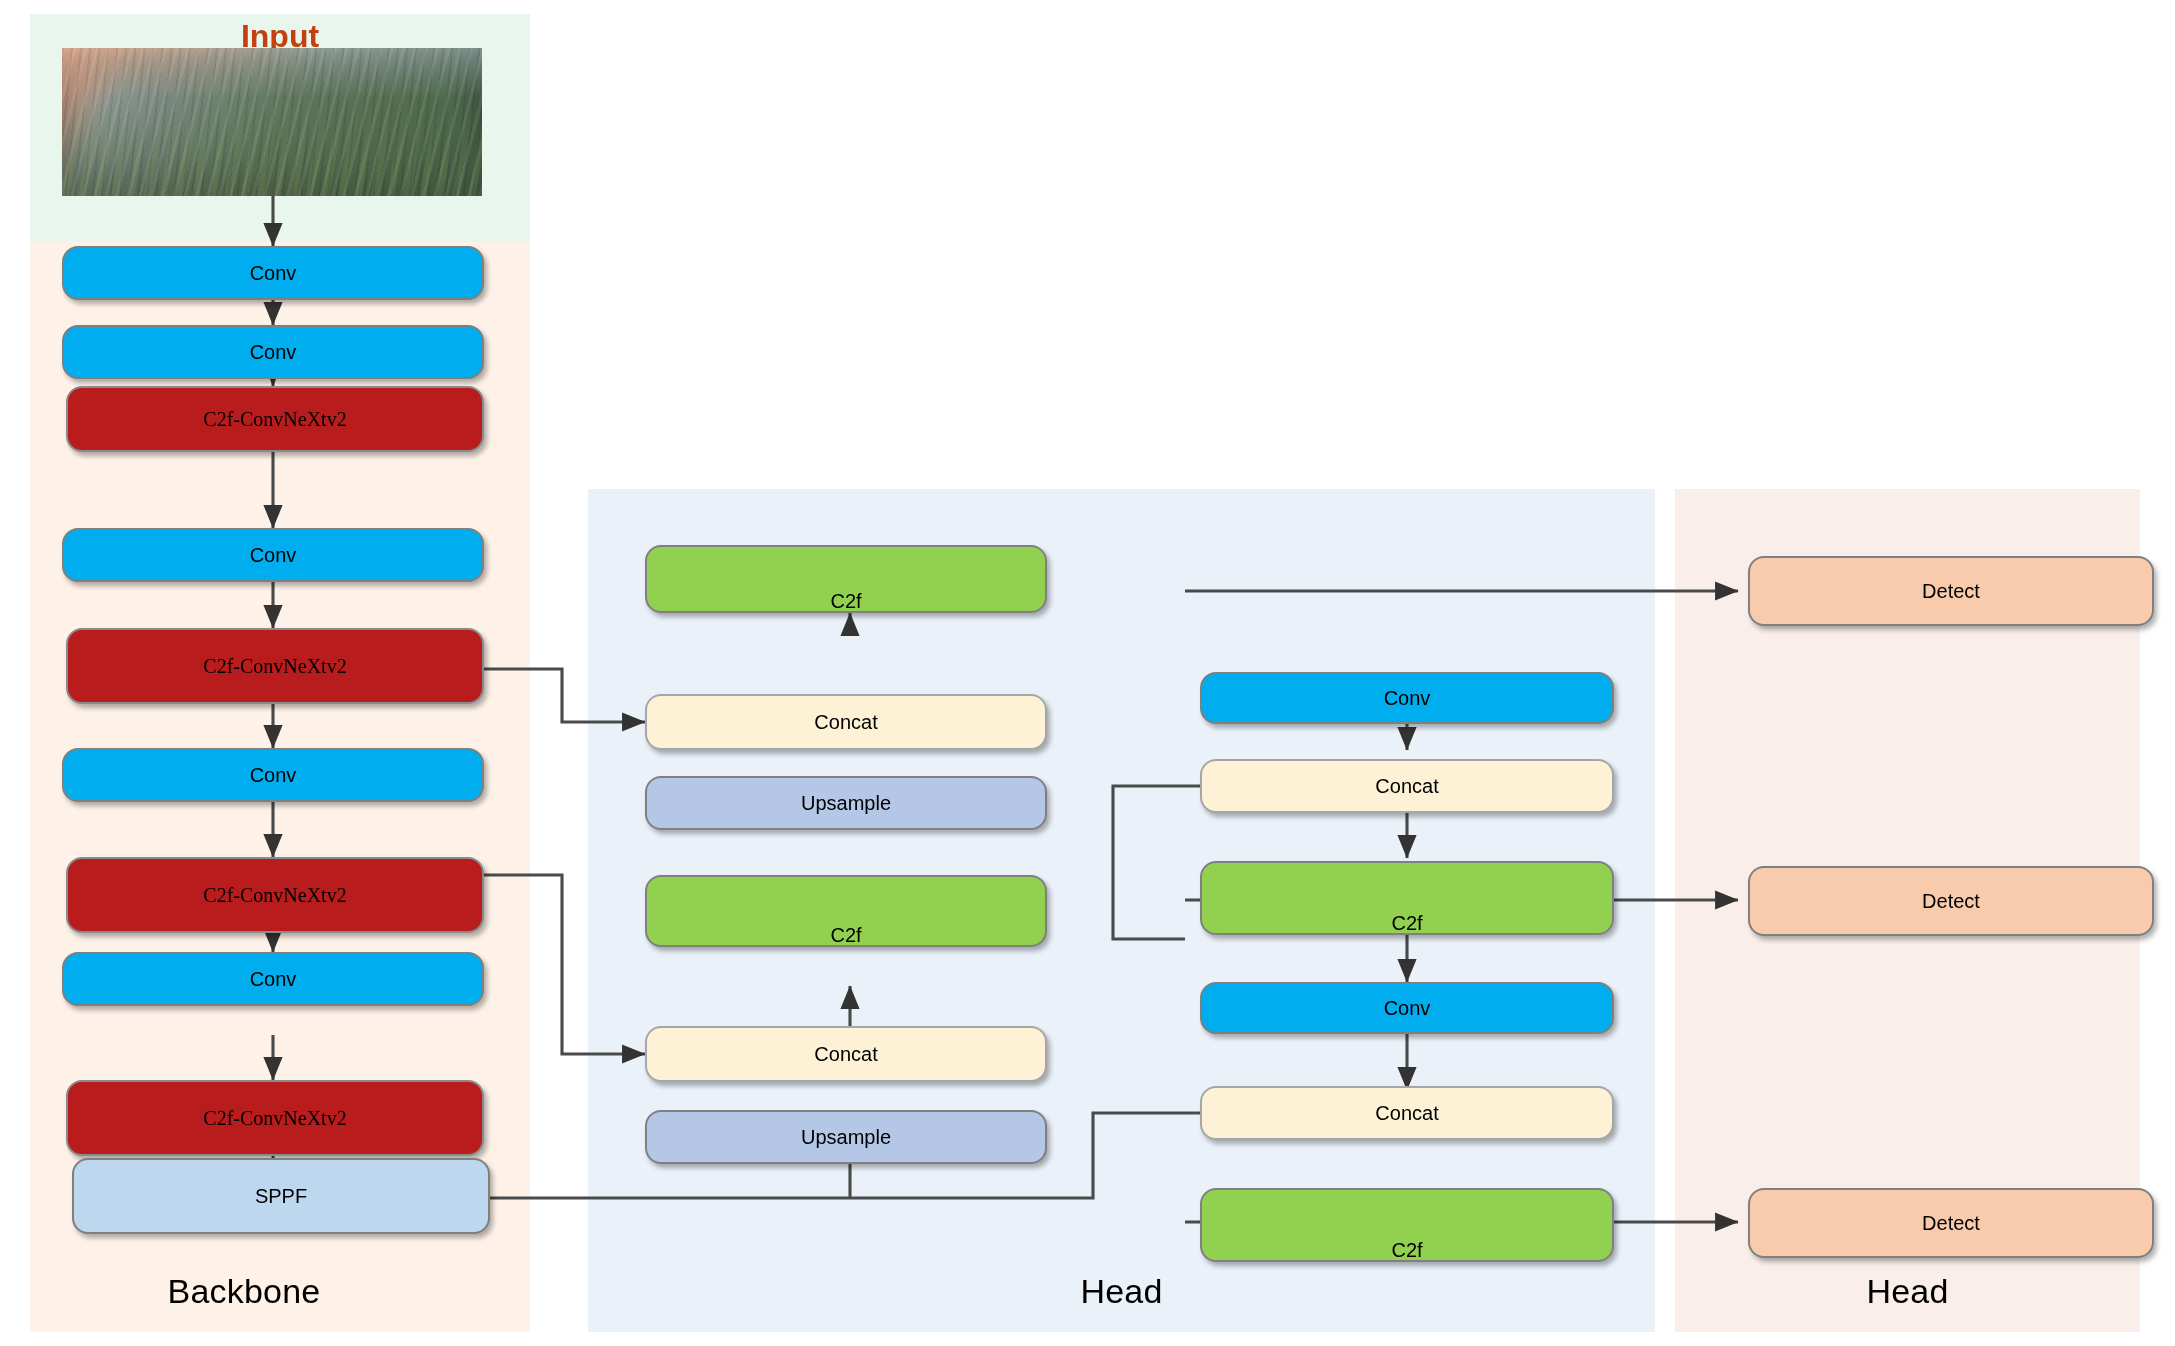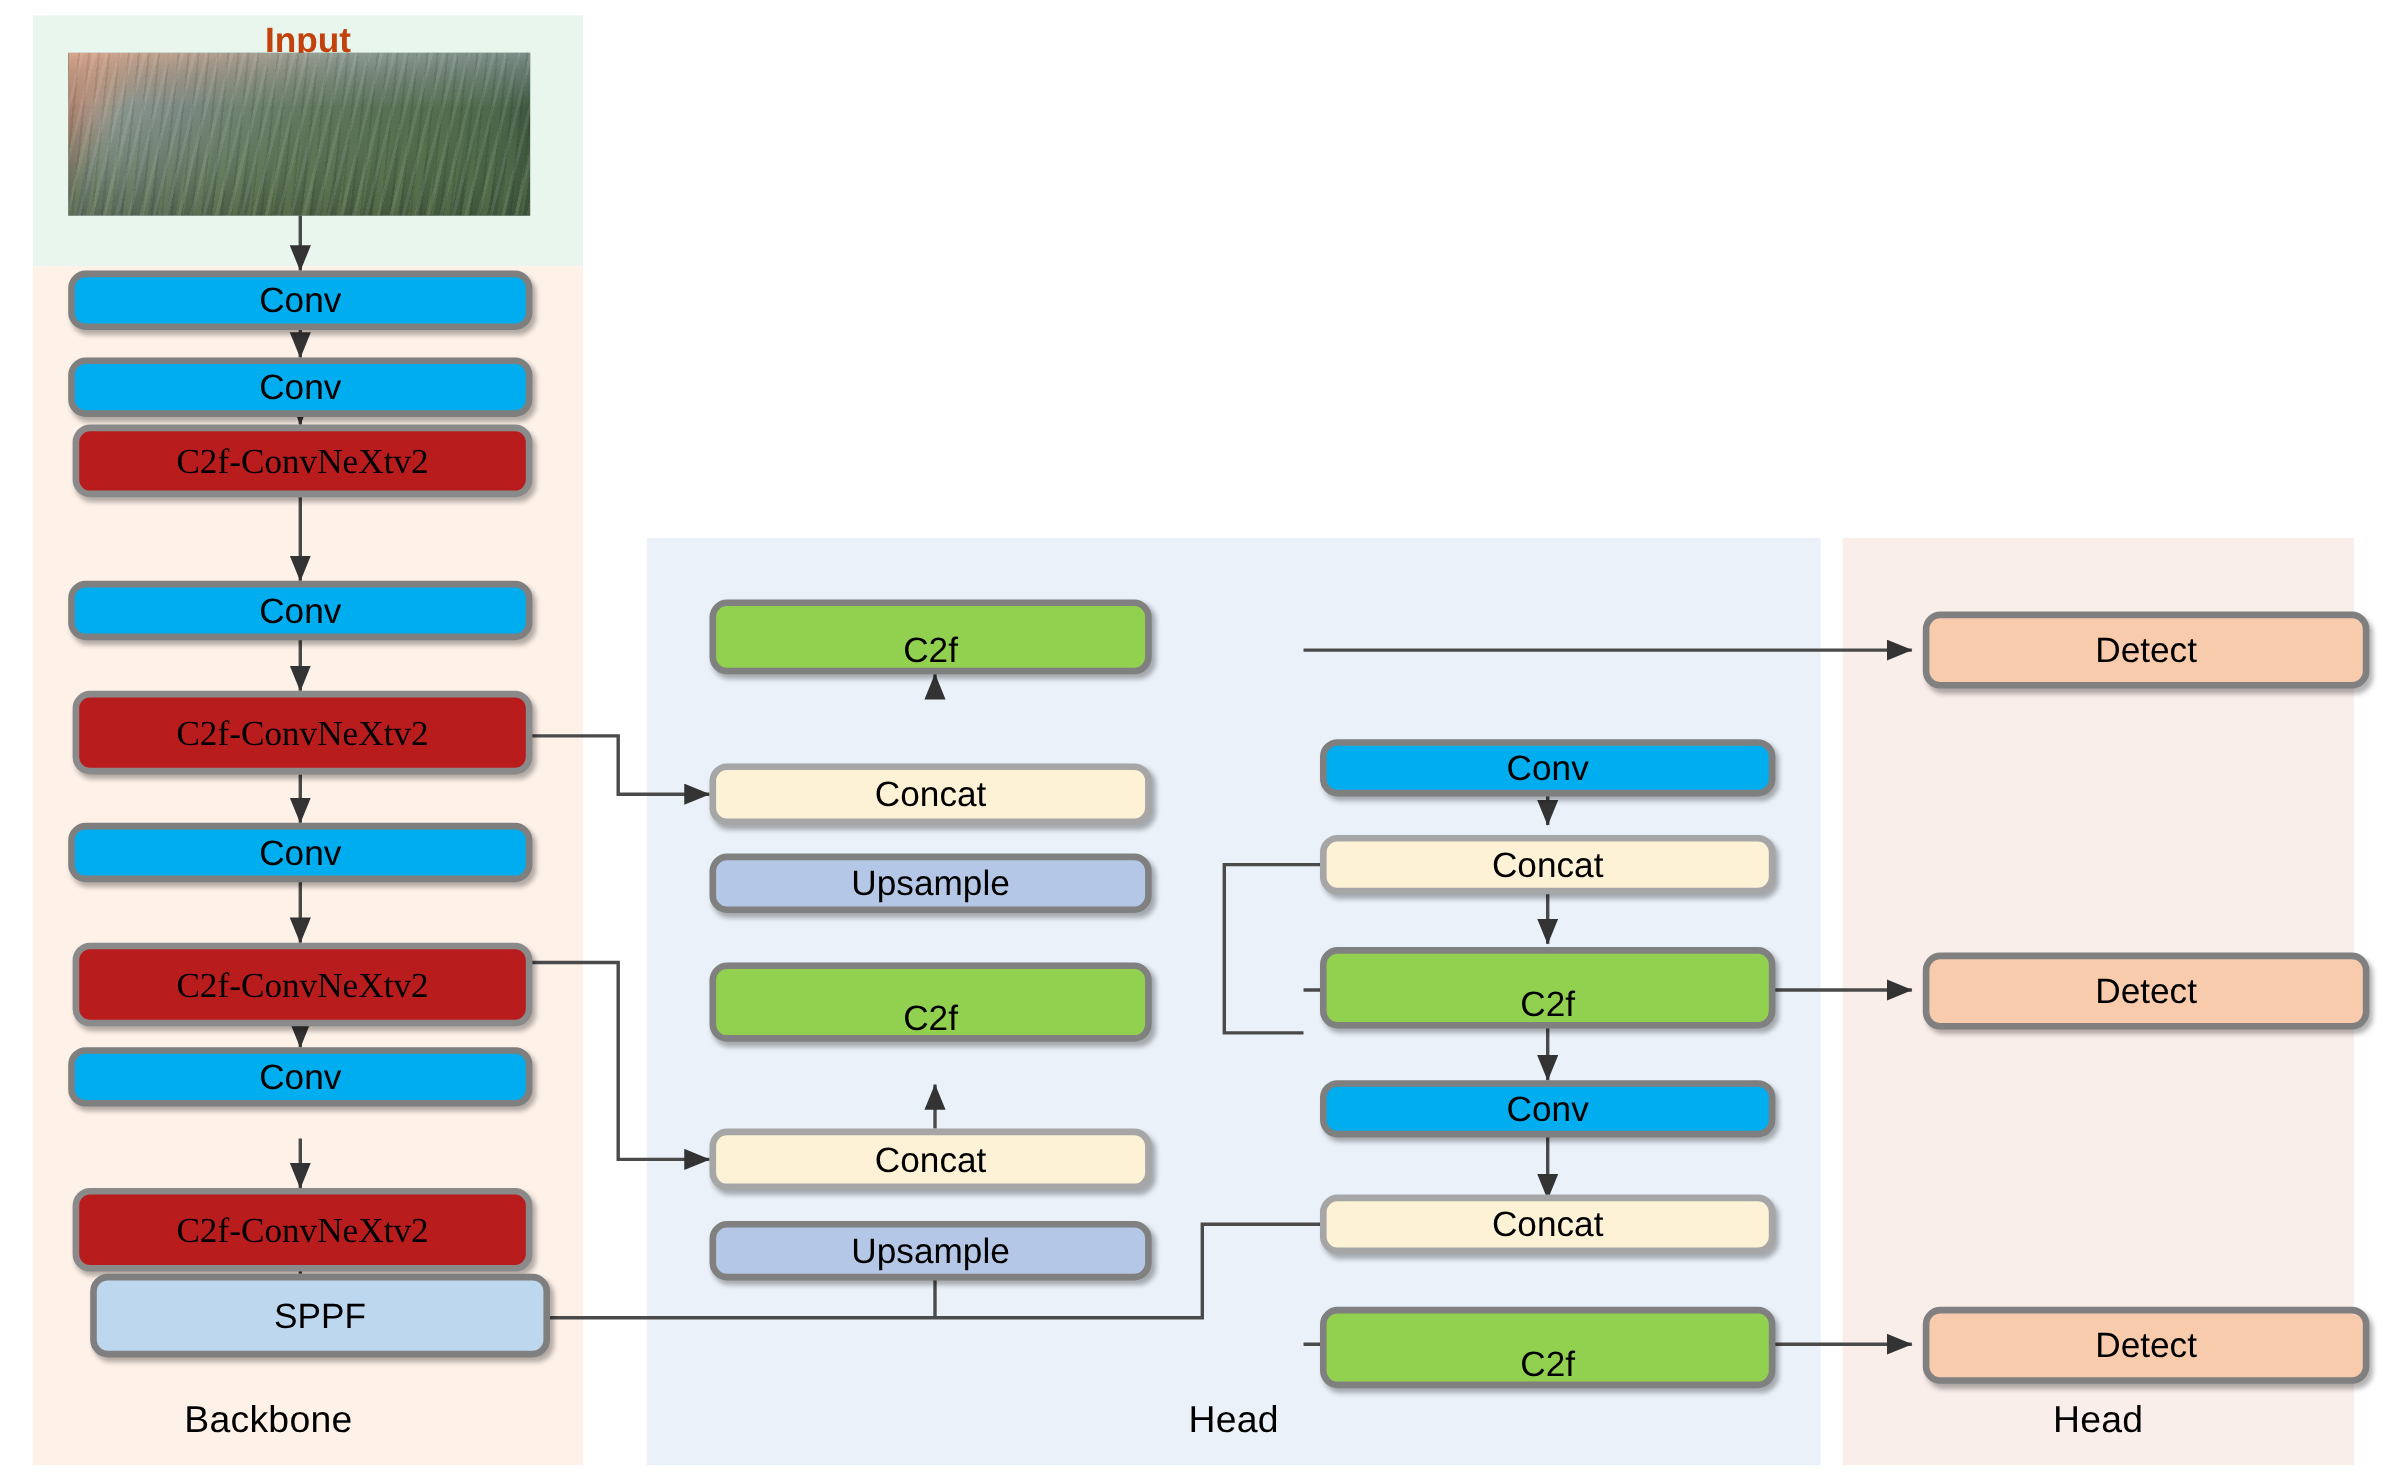--- a/index.html
+++ b/index.html
@@ -50,22 +50,22 @@
     mask-image:linear-gradient(to bottom,#000 0%,rgba(0,0,0,.2) 82%,rgba(0,0,0,0) 100%);}
   #input-photo .alg{position:absolute;left:0;bottom:0;width:100%;height:62%;
     background:repeating-linear-gradient(100deg, rgba(90,112,72,.55) 0 7px, rgba(62,84,56,.45) 7px 16px);
     -webkit-mask-image:linear-gradient(to top,#000 20%,rgba(0,0,0,0) 100%);
     mask-image:linear-gradient(to top,#000 20%,rgba(0,0,0,0) 100%);}
 
   
   .node{
     position:absolute;box-sizing:border-box;
     display:flex;align-items:center;justify-content:center;
-    border-radius:16px;border:6px solid #1d4ed8;
-    color:#000;font-size:32px;line-height:1;
+    border-radius:16px;border:2px solid #1d4ed8;
+    color:#000;font-size:20px;line-height:1;
     box-shadow:3px 4px 5px rgba(0,0,0,.30);
     white-space:nowrap;
   }
   .n-conv    {background:#00ADEF;border-color:#7f7f7f;}
   .n-c2fcnx  {background:#b91c1c;border-color:#8a8a8a;font-family:Liberation Serif, serif;}
   .n-sppf    {background:#BDD7EE;border-color:#7f7f7f;}
   .n-c2f     {background:#92D050;border-color:#808080;align-items:flex-end;}
   .n-concat  {background:#FDF2D5;border-color:#a6a6a6;}
   .n-upsample{background:#B4C7E7;border-color:#808080;}
   .n-detect  {background:#F8CBAD;border-color:#808080;}
@@ -173,21 +173,21 @@
     </div>
 
   <div class="node n-conv" style="left:62px;top:952px;width:422px;height:54px;">
     <span>Conv</span>
     </div>
 
   <div class="node n-c2fcnx" style="left:66px;top:1080px;width:418px;height:76px;">
     <span>C2f-ConvNeXtv2</span>
     </div>
 
-  <div class="node n-sppf" style="left:82px;top:1158px;width:418px;height:76px;">
+  <div class="node n-sppf" style="left:72px;top:1158px;width:418px;height:76px;">
     <span>SPPF</span>
     </div>
 
   <div class="node n-c2f" style="left:645px;top:545px;width:402px;height:68px;">
     <span>C2f</span>
     </div>
 
   <div class="node n-concat" style="left:645px;top:694px;width:402px;height:56px;">
     <span>Concat</span>
     </div>

